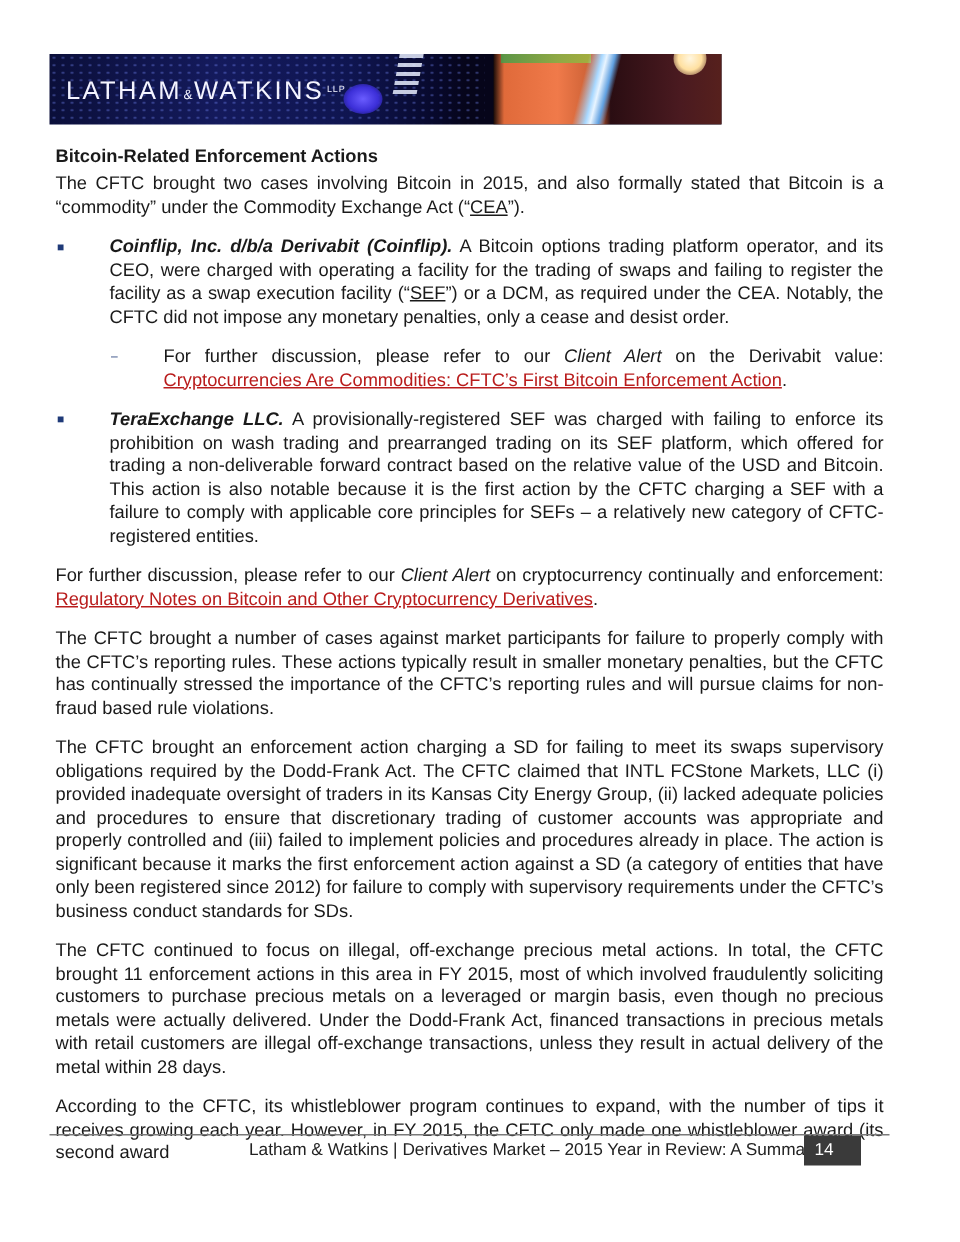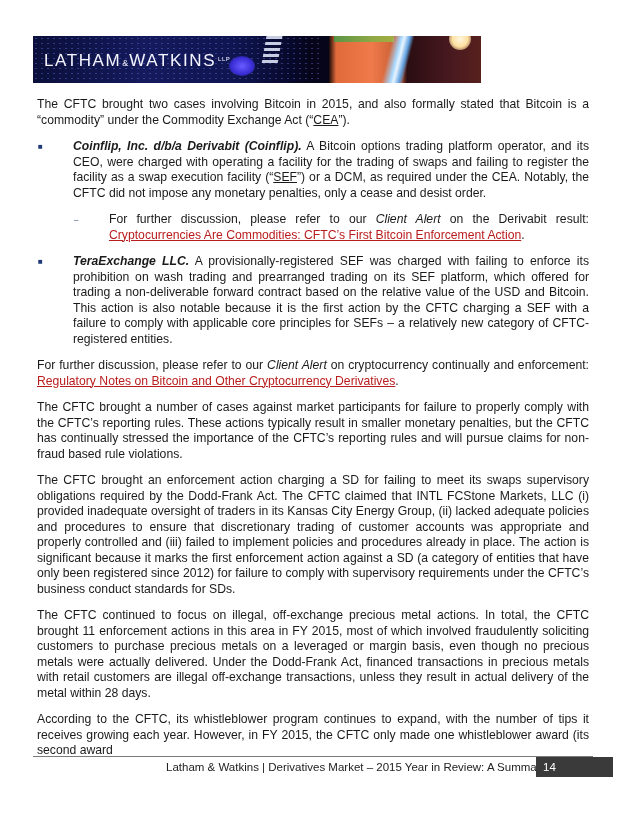--- a/index.html
+++ b/index.html
@@ -32,21 +32,21 @@
     .bullets > li { position: relative; padding-left: 36px; margin-bottom: 11px; text-align: justify; }
     .bullets > li .marker { position: absolute; left: 1px; top: 0; font-size: 8px; color: #1f3a78; }
     .sub { position: relative; padding-left: 36px; margin-top: 11px; text-align: justify; }
     .sub .marker { position: absolute; left: 0; top: 0; color: #555; }
     .bi { font-weight: bold; font-style: italic; }
     a { color: #b91c1c; text-decoration: underline; }
     .u { text-decoration: underline; }
 
     .footer-rule { position: absolute; left: 33px; top: 756px; width: 560px; height: 1px; background: #7a7a7a; }
     .footer-text { position: absolute; left: 166px; top: 761px; font-size: 11.5px; color: #222; white-space: nowrap; }
-    .page-box { position: absolute; left: 536px; top: 757px; width: 77px; height: 20px; background: #3a3a3a; color: #fff; font-size: 11.5px; line-height: 20px; padding-left: 7px; box-sizing: border-box; }
+    .page-box { position: absolute; left: 536px; top: 757px; width: 38px; height: 20px; background: #3a3a3a; color: #fff; font-size: 11.5px; line-height: 20px; padding-left: 7px; box-sizing: border-box; }
   </style>
 </head>
 <body>
 
 <div class="banner">
   <div class="dots"></div>
   <div class="glow"></div>
   <div class="streak"></div>
   <div class="photo">
     <div class="green"></div>
@@ -54,29 +54,30 @@
     <div class="light"></div>
   </div>
   <div class="logo">
     <span>LATHAM</span><span class="amp">&amp;</span><span>WATKINS</span><span class="llp">LLP</span>
   </div>
 </div>
 
 <div class="content">
 
   <section>
+    <h2>Bitcoin-Related Enforcement Actions</h2>
     <p><span>The CFTC brought two cases involving Bitcoin in 2015, and also formally stated that Bitcoin is a “commodity” under the Commodity Exchange Act (“</span><span class="u">CEA</span><span>”).</span></p>
 
     <ul class="bullets">
       <li>
         <span class="marker">■</span>
         <span class="bi">Coinflip, Inc. d/b/a Derivabit (Coinflip).</span><span> A Bitcoin options trading platform operator, and its CEO, were charged with operating a facility for the trading of swaps and failing to register the facility as a swap execution facility (“</span><span class="u">SEF</span><span>”) or a DCM, as required under the CEA. Notably, the CFTC did not impose any monetary penalties, only a cease and desist order.</span>
         <div class="sub">
           <span class="marker">–</span>
-          <span>For further discussion, please refer to our </span><i>Client Alert</i><span> on the Derivabit result: </span><a href="#">Cryptocurrencies Are Commodities: CFTC’s First Bitcoin Enforcement Action</a><span>.</span>
+          <span>For further discussion, please refer to our </span><i>Client Alert</i><span> on the Derivabit value: </span><a href="#">Cryptocurrencies Are Commodities: CFTC’s First Bitcoin Enforcement Action</a><span>.</span>
         </div>
       </li>
       <li>
         <span class="marker">■</span>
         <span class="bi">TeraExchange LLC.</span><span> A provisionally-registered SEF was charged with failing to enforce its prohibition on wash trading and prearranged trading on its SEF platform, which offered for trading a non-deliverable forward contract based on the relative value of the USD and Bitcoin. This action is also notable because it is the first action by the CFTC charging a SEF with a failure to comply with applicable core principles for SEFs – a relatively new category of CFTC-registered entities.</span>
       </li>
     </ul>
 
     <p><span>For further discussion, please refer to our </span><i>Client Alert</i><span> on cryptocurrency continually and enforcement: </span><a href="#">Regulatory Notes on Bitcoin and Other Cryptocurrency Derivatives</a><span>.</span></p>
   </section>

